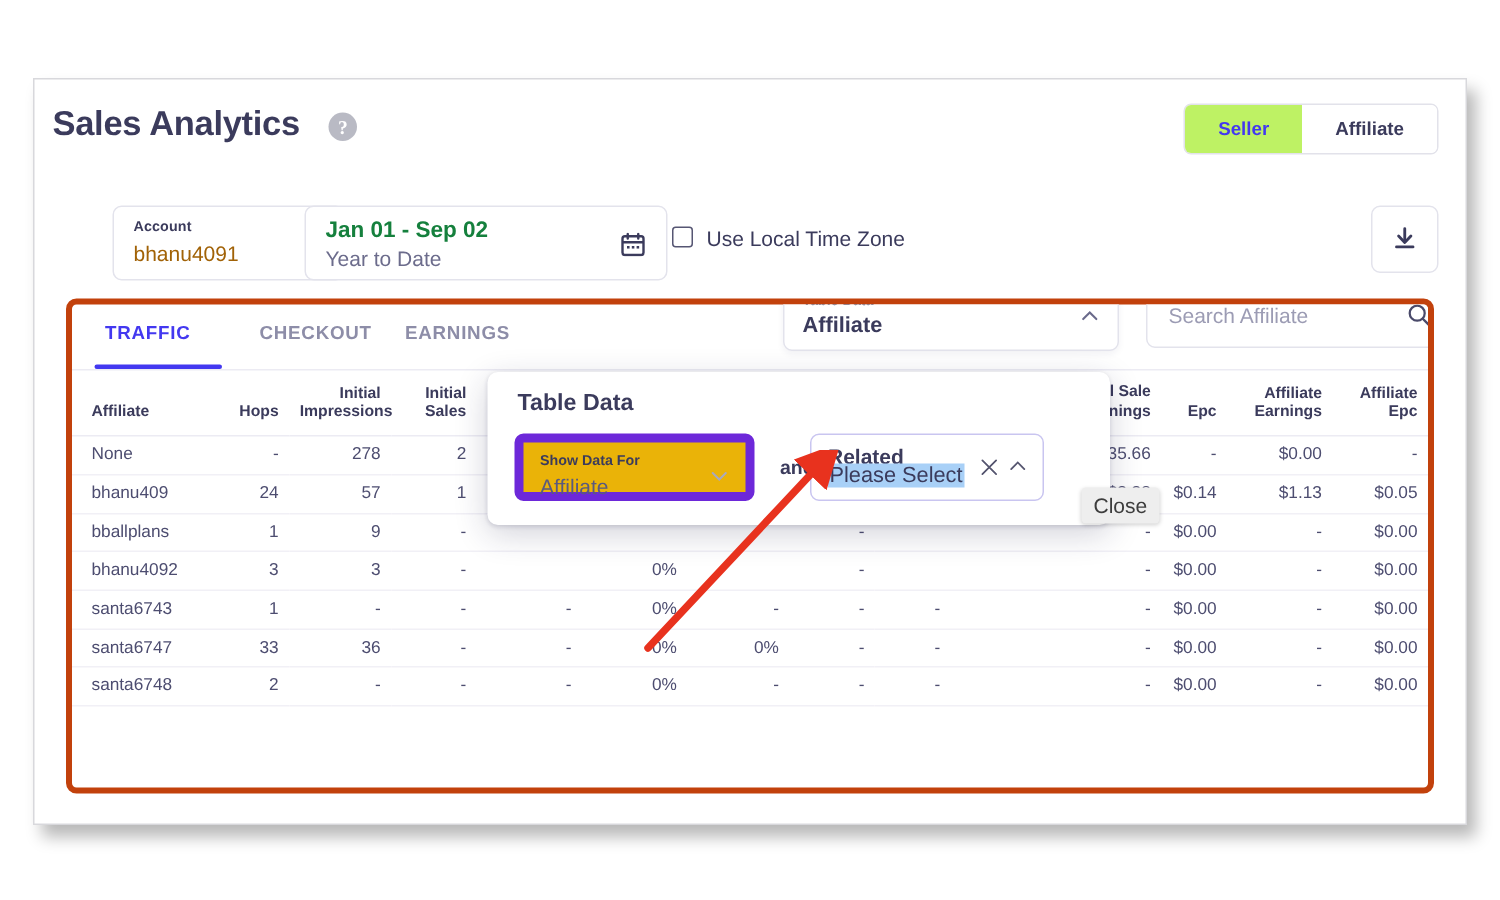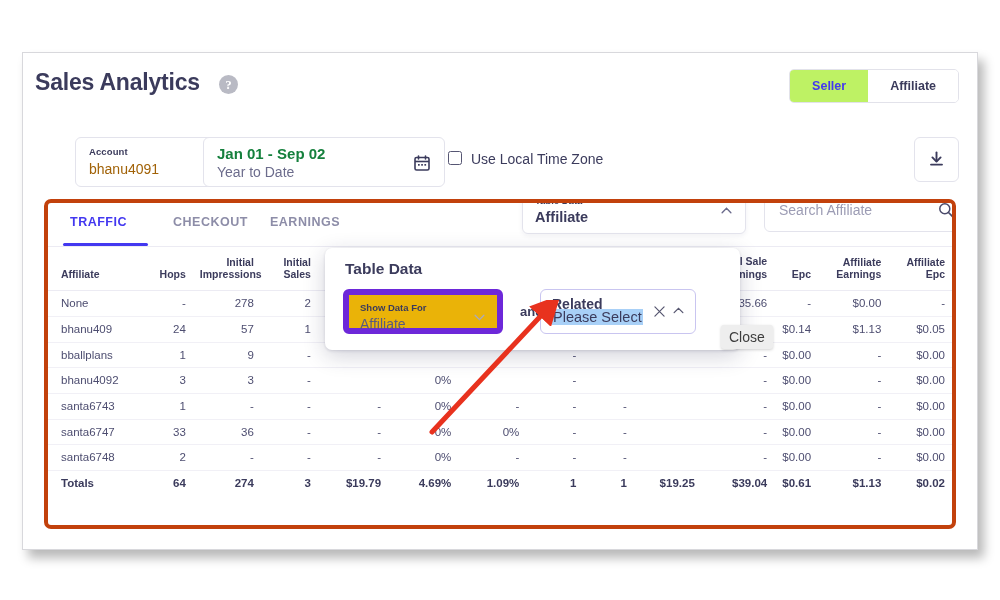--- a/index.html
+++ b/index.html
@@ -401,36 +401,20 @@
             <td>0%</td>
             <td>-</td>
             <td>-</td>
             <td>-</td>
             <td></td>
             <td>-</td>
             <td>$0.00</td>
             <td>-</td>
             <td>$0.00</td>
           </tr>
-          <tr class="totals">
-            <td class="lf">Totals</td>
-            <td>64</td>
-            <td>274</td>
-            <td>3</td>
-            <td>$19.79</td>
-            <td>4.69%</td>
-            <td>1.09%</td>
-            <td>1</td>
-            <td>1</td>
-            <td>$19.25</td>
-            <td>$39.04</td>
-            <td>$0.61</td>
-            <td>$1.13</td>
-            <td>$0.02</td>
-          </tr>
         </tbody>
       </table>
     </div>
   </div>
 
   <div class="popover">
     <div class="pop-title">Table Data</div>
     <div class="pop-field f1">
       <div class="pf-lbl">Show Data For</div>
       <div class="pf-val">Affiliate</div>

